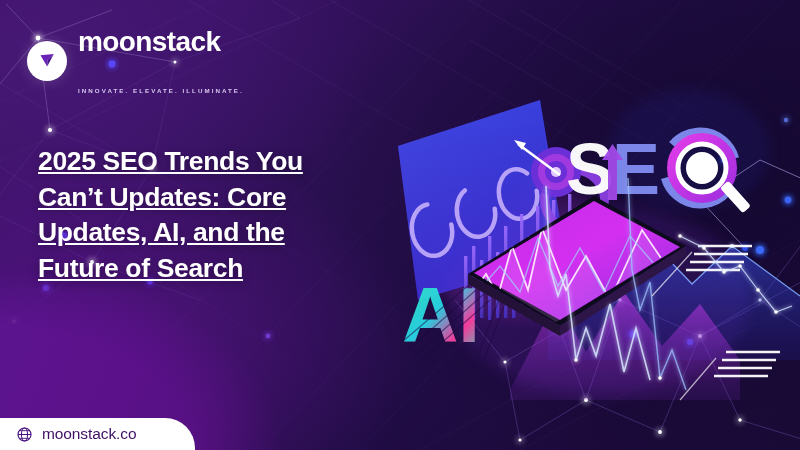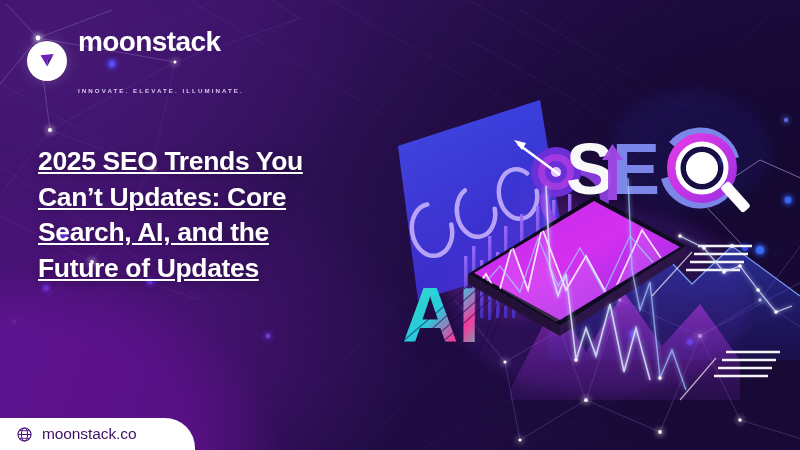--- a/index.html
+++ b/index.html
@@ -370,22 +370,22 @@
     </div>
     <div class="logo-text">
       <div class="brand">moonstack</div>
       <div class="tagline">INNOVATE. ELEVATE. ILLUMINATE.</div>
     </div>
   </div>
 
   <div class="headline">
     <span>2025 SEO Trends You</span><br>
     <span>Can’t Updates: Core</span><br>
-    <span>Search, AI, and the</span><br>
-    <span>Future of Updates</span>
+    <span>Updates, AI, and the</span><br>
+    <span>Future of Search</span>
   </div>
 
   <div class="url-pill">
     <svg class="globe" width="17" height="17" viewBox="0 0 24 24">
       <circle cx="12" cy="12" r="9.2" fill="none" stroke="#4a1280" stroke-width="1.6"></circle>
       <ellipse cx="12" cy="12" rx="4.3" ry="9.2" fill="none" stroke="#4a1280" stroke-width="1.5"></ellipse>
       <line x1="2.8" y1="12" x2="21.2" y2="12" stroke="#4a1280" stroke-width="1.5"></line>
       <line x1="4.4" y1="6.6" x2="19.6" y2="6.6" stroke="#4a1280" stroke-width="1.3"></line>
       <line x1="4.4" y1="17.4" x2="19.6" y2="17.4" stroke="#4a1280" stroke-width="1.3"></line>
     </svg>

